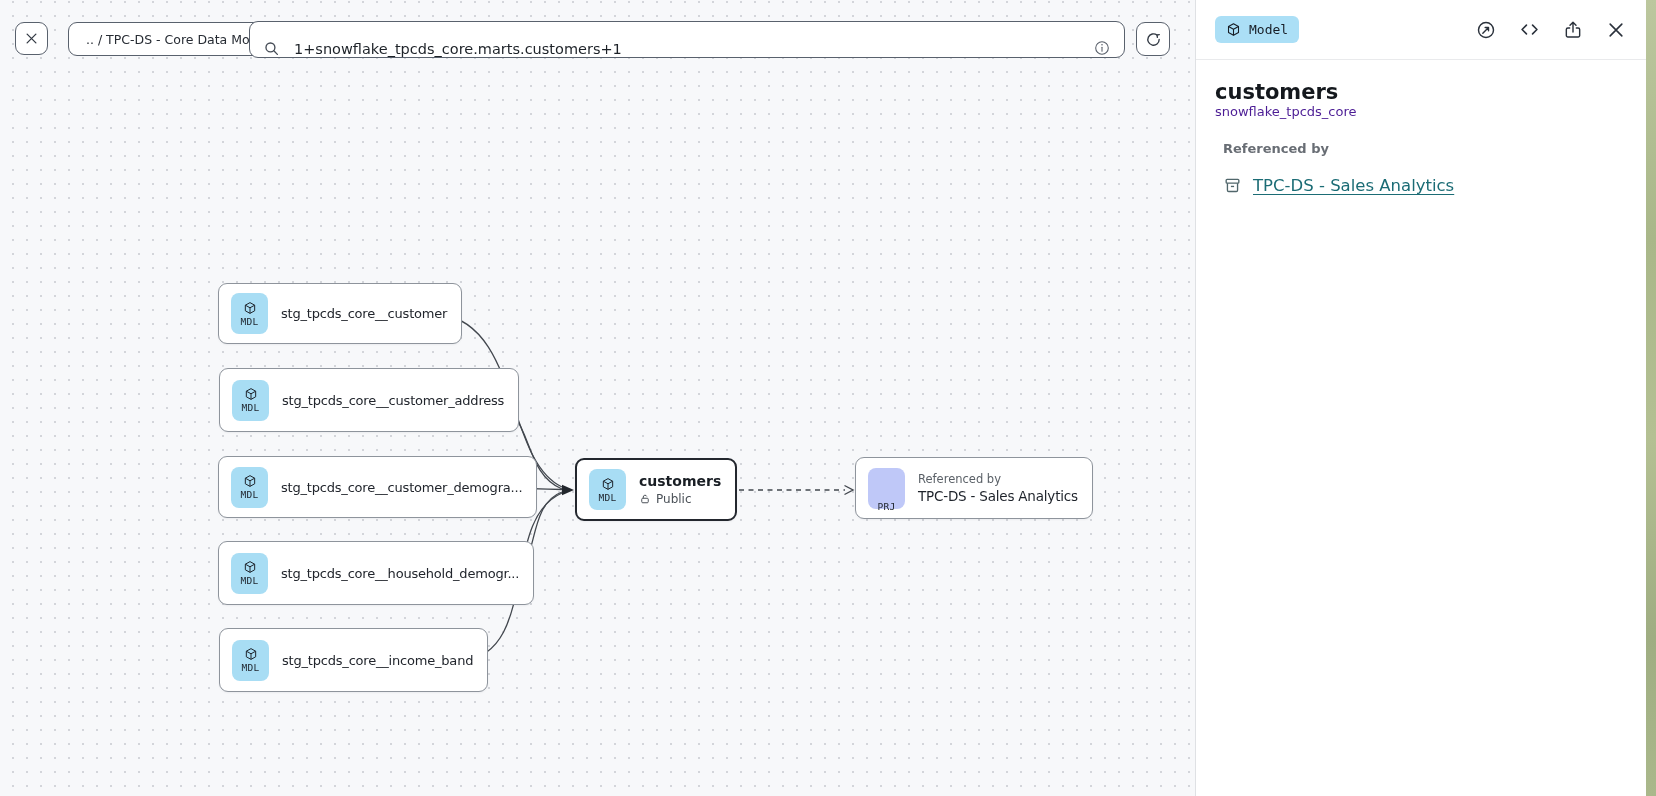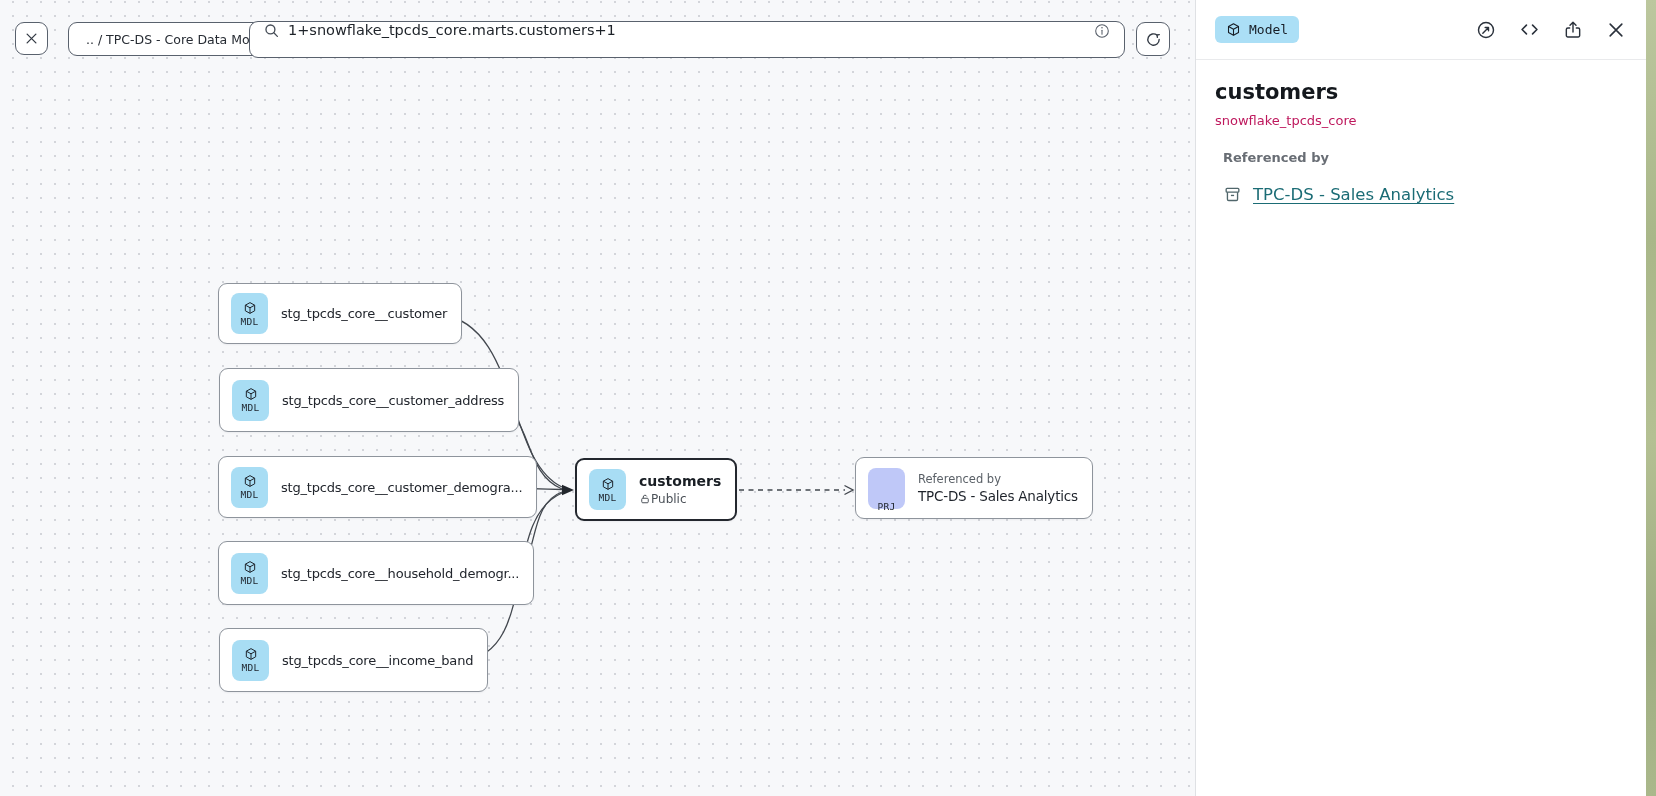--- a/index.html
+++ b/index.html
@@ -28,21 +28,21 @@
   .btn-close-canvas { left:15px; top:22px; width:33px; height:33px; }
   .breadcrumb-chip {
     position:absolute; left:68px; top:22px; height:34px; padding:0 17px;
     background:#fff; border:1.5px solid #59616d; border-radius:9px;
     display:flex; align-items:center; font-size:12.5px; color:#262b33;
     white-space:nowrap; cursor:pointer;
   }
   .searchbar {
     position:absolute; left:249px; top:21px; width:876px; height:37px;
     background:#fff; border:1.5px solid #59616d; border-radius:9px;
-    display:flex; align-items:flex-start; gap:8px; padding:0 13px;
+    display:flex; align-items:flex-end; gap:14px; padding:0 13px;
   }
   .searchbar input {
     flex:1; border:none; outline:none; background:transparent;
     font-family:inherit; font-size:14.5px; color:#1d2228; padding:0;
   }
   .btn-refresh { left:1136px; top:22px; width:34px; height:34px; }
 
   
   .node {
     position:absolute; background:#fff; border:1px solid #8e949c; border-radius:9px;
@@ -60,21 +60,21 @@
     width:37px; height:41px; border-radius:8px; flex:none;
     display:flex; flex-direction:column; align-items:center; justify-content:center; gap:1px;
     color:#1c222a;
     text-align:right;
   }
   .chip-mdl { background:#a8ddf4; }
   .chip-prj { background:#bfc8f8;gap:36px; }
   .chip-label { font-family:"DejaVu Sans Mono","Liberation Mono",monospace; font-size:9.5px; letter-spacing:.2px; }
   .node-label { font-size:13px; letter-spacing:-.2px; color:#22262d; }
   .node-title { font-size:14px; font-weight:bold; color:#191e24; }
-  .node-sub { display:flex; align-items:center; margin-top:3px; font-size:12px; color:#4b5158; }
+  .node-sub { display:flex; align-items:center; gap:5px; margin-top:3px; font-size:12px; color:#4b5158; }
   .node-cap { font-size:11.5px; color:#5a6067; margin-bottom:2px; }
   .node-ref-label { font-size:13.5px; color:#1d222a; letter-spacing:-.2px; }
 
   
   .panel {
     position:absolute; left:1195px; top:0; width:451px; height:796px;
     background:#fff; border-left:1px solid #dfe1e4;
   }
   .panel-header {
     height:60px; display:flex; align-items:center; justify-content:space-between;
@@ -82,21 +82,21 @@
   }
   .type-badge {
     display:inline-flex; align-items:center; gap:8px; background:#abdff6;
     border-radius:6px; padding:6px 11px; color:#171d25;
     font-family:"DejaVu Sans Mono","Liberation Mono",monospace; font-size:13px;
   }
   .header-icons { display:flex; align-items:center; gap:23px; color:#2a313b; }
   .icon-btn { background:none; border:none; padding:0; cursor:pointer; color:#2a313b; display:flex; }
   .title-block { padding:20px 24px 0 19px; }
   .panel-title { margin:0; font-size:21px; font-weight:bold; color:#14181d; }
-  .panel-subtitle { margin-top:9px; font-size:13px; color:#be185d; }
+  .panel-subtitle { font-size:13px; color:#4c1d95; }
   .tabs { display:flex; margin-top:36px; border-bottom:1px solid #e6e7ea; padding-left:14px; }
   .tab {
     padding:0 23px 12px; font-size:15px; color:#464d56; cursor:pointer;
     display:flex; align-items:center; gap:9px; border-bottom:3px solid transparent; margin-bottom:-1px;
   }
   .tab.active { color:#11616a; font-weight:bold; border-bottom-color:#14666f; }
   .tab-badge {
     background:#14666f; color:#fff; font-size:12px; font-weight:bold;
     border-radius:10px; padding:3px 9px; line-height:1;
   }

